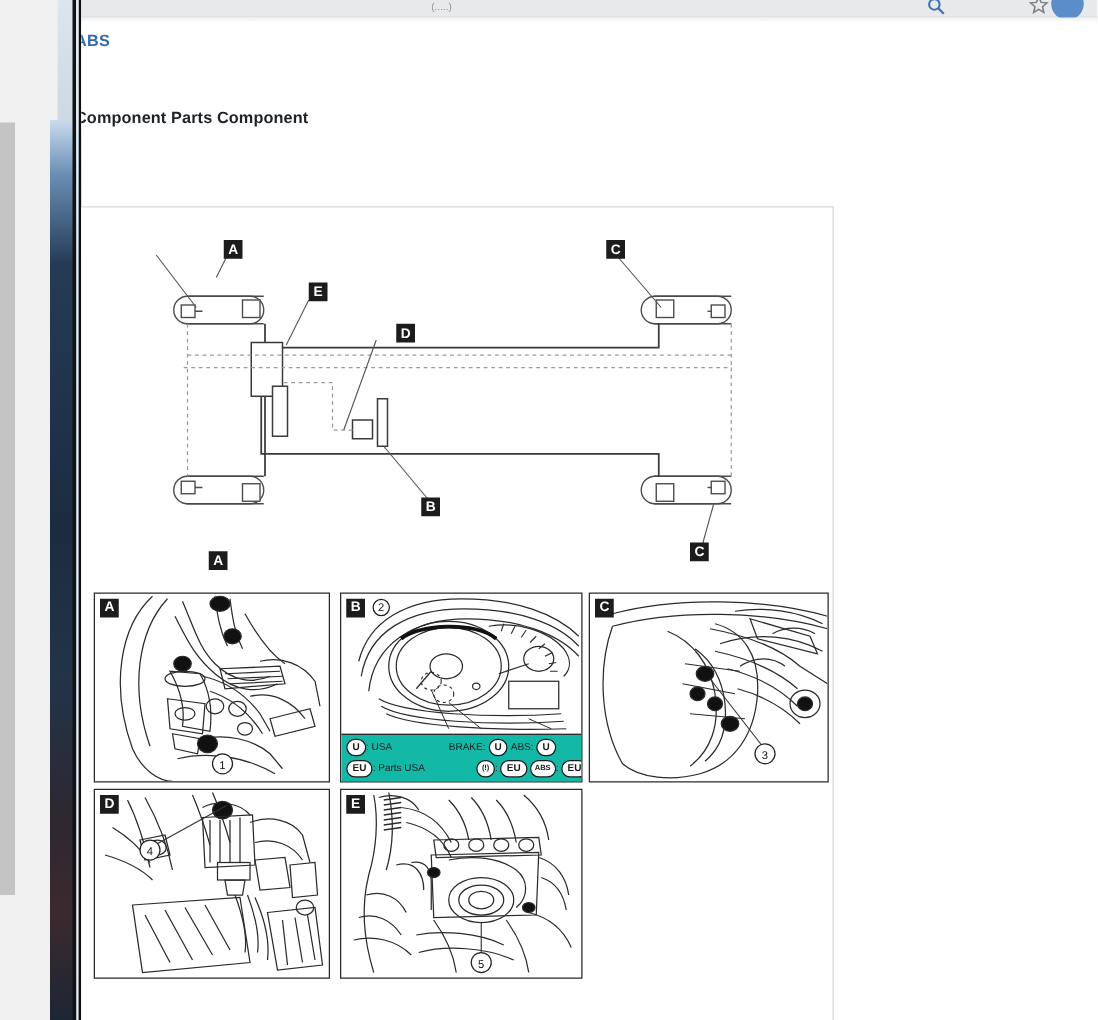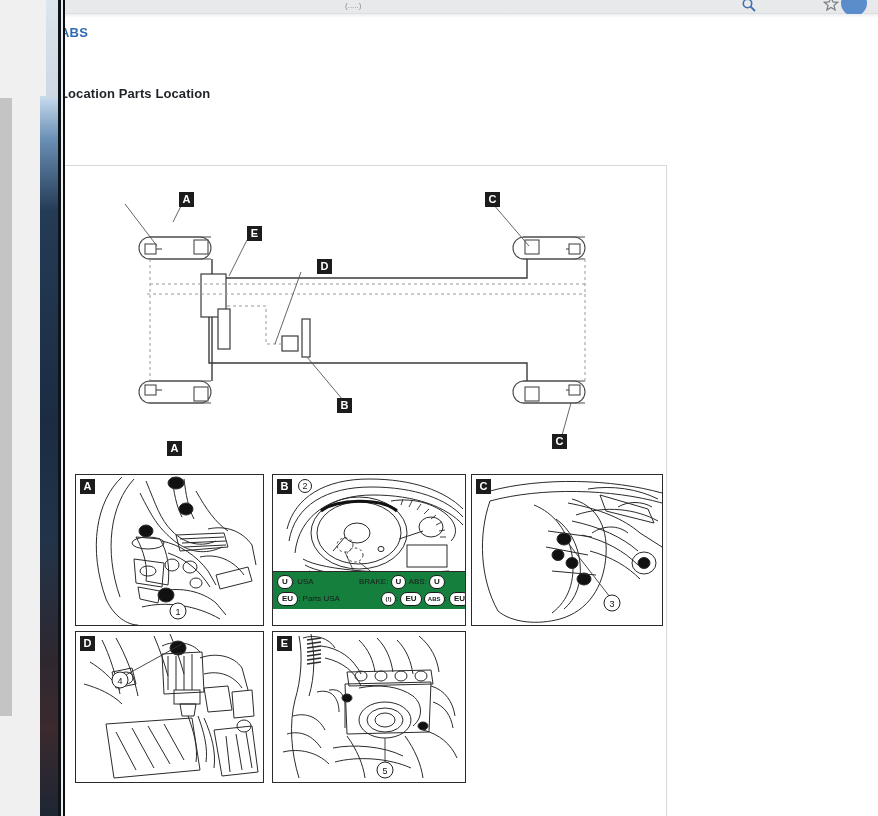--- a/index.html
+++ b/index.html
@@ -104,22 +104,22 @@
   }
   .panel-num {
     position:absolute; left:25px; top:4px;
     width:14px; height:14px; border:1px solid #1c1c1c; border-radius:50%;
     font-size:9px; line-height:12px; text-align:center; color:#1c1c1c;
     background:#fff;
   }
 
   
   .b-legend {
-    position:absolute; left:0; bottom:16px; width:100%; height:38px;
-    background:#15803d; border-top:1px solid #2a2a2a;
+    position:absolute; left:0; bottom:0; width:100%; height:38px;
+    background:#14b8a6; border-top:1px solid #2a2a2a;
     font-size:8px; color:#1a1a1a;
   }
   .lg-row { position:absolute; left:4px; height:16px; line-height:16px; white-space:nowrap; }
   .lg-row.r1 { top:2px; }
   .lg-row.r2 { top:19px; }
   .pill {
     display:inline-block; border:1.4px solid #1a1a1a; border-radius:7px;
     padding:0 4px; font-size:8px; font-weight:bold; line-height:12px;
     min-width:15px; text-align:center; background:#fff; vertical-align:middle;
   }
@@ -162,21 +162,21 @@
 
     <div class="chrome-avatar"></div>
 
   </div>
   <div class="chrome-shadow"></div>
 
   <div class="page">
 
     <div class="heading-link">ABS</div>
 
-    <div class="heading-section">Location Parts Location</div>
+    <div class="heading-section">Component Parts Component</div>
 
     <div class="figure-box">
       <div class="fig-inner">
 
         <div class="schematic">
           <svg width="605" height="300" viewBox="0 0 605 300">
             <g stroke="#4a4a4a" fill="none" stroke-width="1.1">
 
               <rect x="78" y="71" width="72" height="22" rx="11"></rect>
               <line x1="88" y1="71" x2="150" y2="71"></line>

